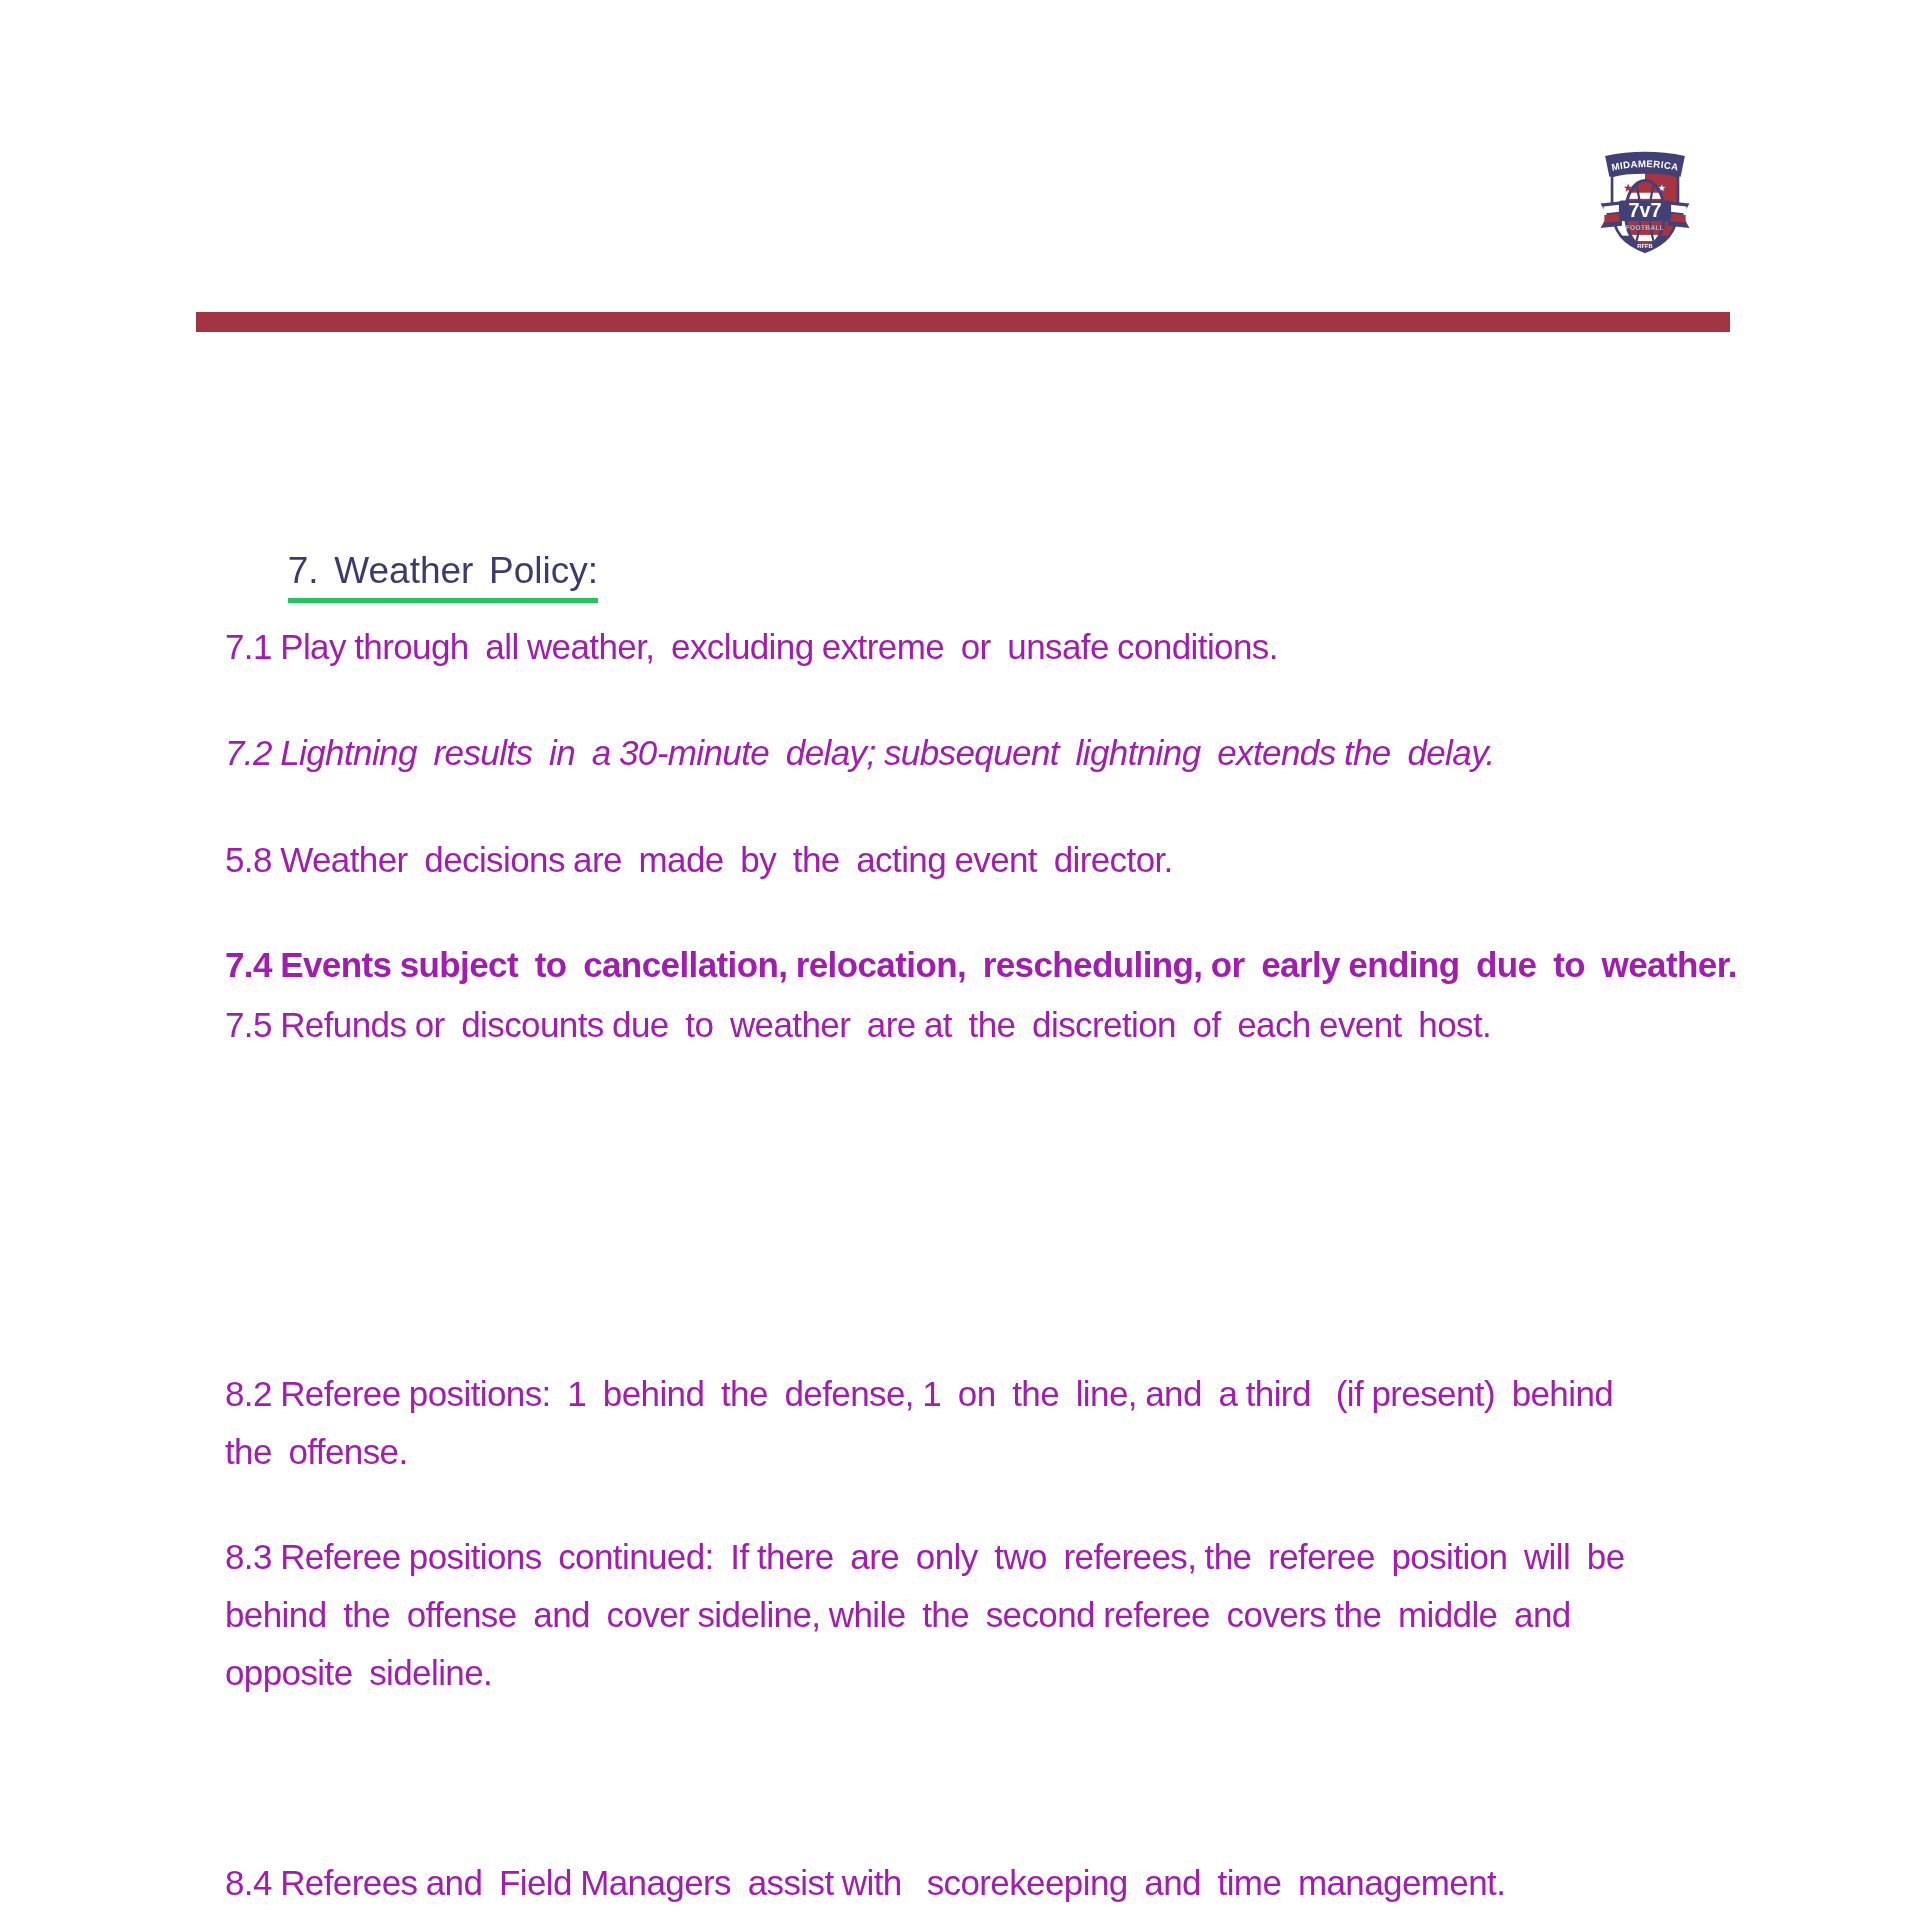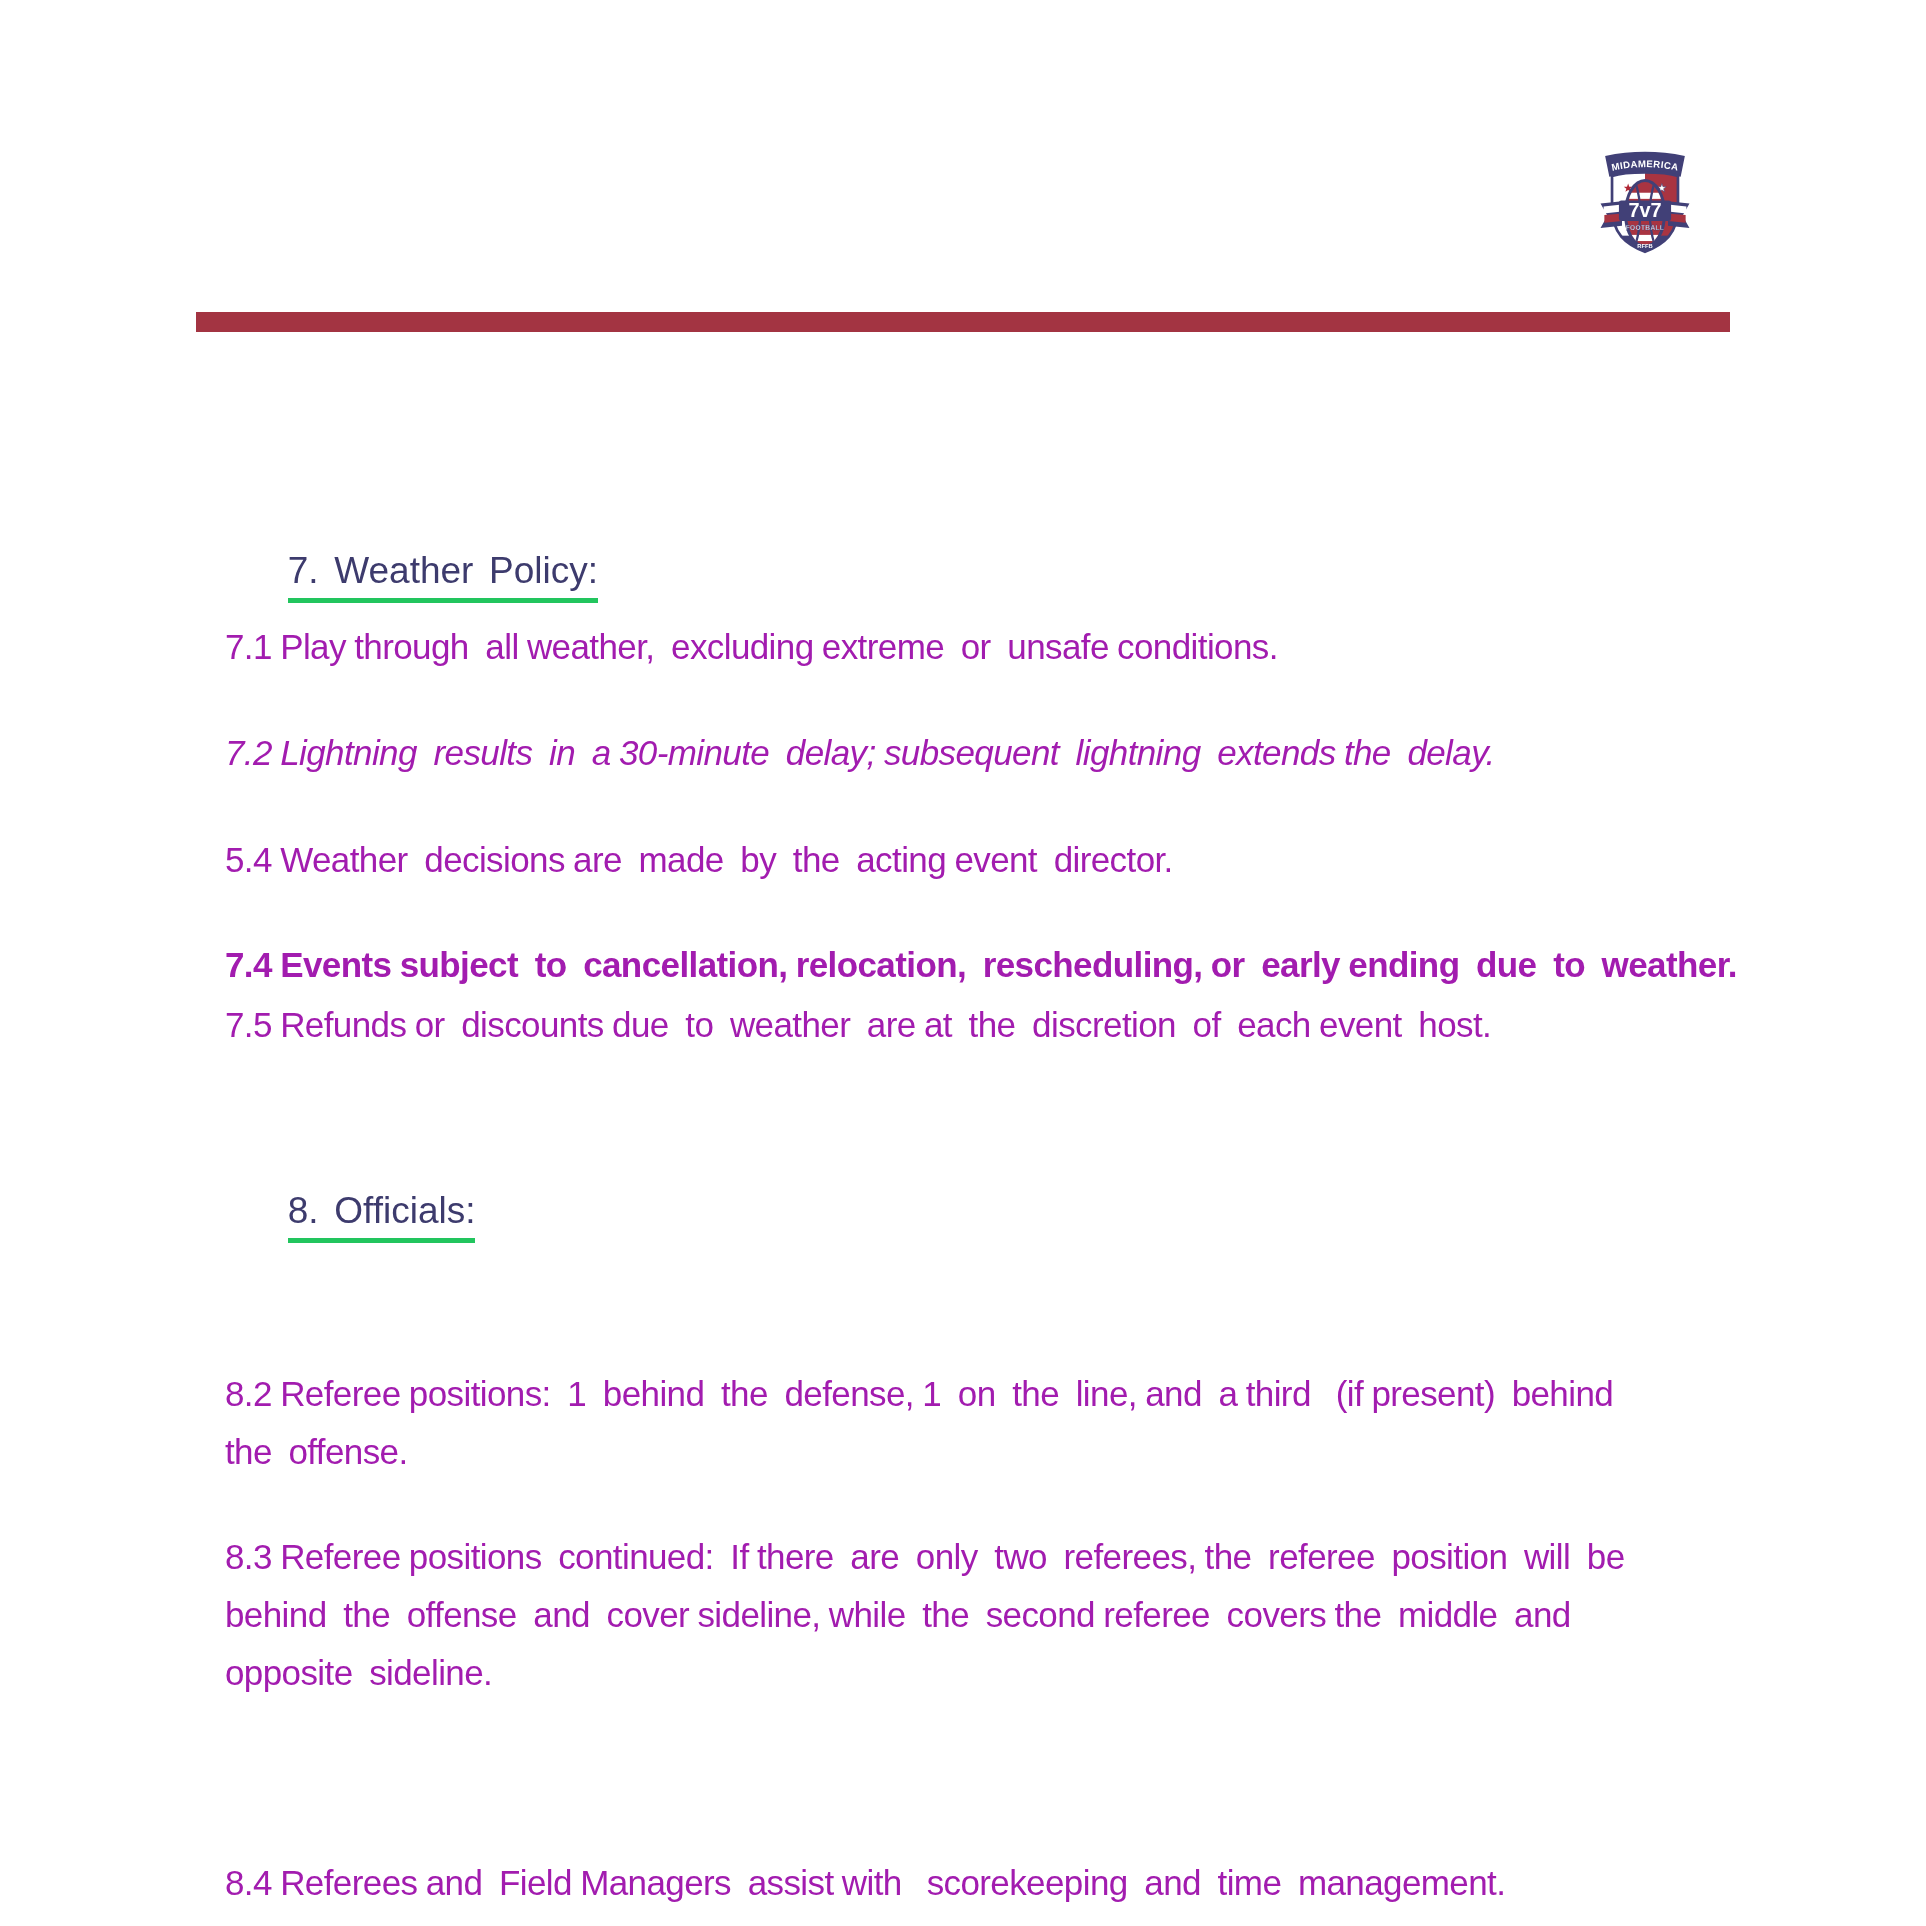--- a/index.html
+++ b/index.html
@@ -127,32 +127,29 @@
     <span class="u">7. Weather Policy:</span>
   </div>
 
   <div class="para" style="top:618px;">
     <span class="line">7.1 Play through  all weather,  excluding extreme  or  unsafe conditions.</span>
   </div>
   <div class="para" style="top:724px;font-style:italic;">
     <span class="line">7.2 Lightning  results  in  a 30-minute  delay; subsequent  lightning  extends the  delay.</span>
   </div>
   <div class="para" style="top:831px;">
-    <span class="line">5.4 Weather  decisions are  made  by  the  acting event  director.</span>
+    <span class="line">5.8 Weather  decisions are  made  by  the  acting event  director.</span>
   </div>
   <div class="para" style="top:936px;font-weight:bold;">
     <span class="line">7.4 Events subject  to  cancellation, relocation,  rescheduling, or  early ending  due  to  weather.</span>
   </div>
   <div class="para" style="top:996px;text-align:center;">
     <span class="line">7.5 Refunds or  discounts due  to  weather  are at  the  discretion  of  each event  host.</span>
   </div>
 
-  <div class="heading" style="top:1148px;">
-    <span class="u">8. Officials:</span>
-  </div>
 
   <div class="para" style="top:1365px;">
     <span class="line">8.2 Referee positions:  1  behind  the  defense, 1  on  the  line, and  a third   (if present)  behind</span>
     <span class="line">the  offense.</span>
   </div>
   <div class="para" style="top:1528px;">
     <span class="line">8.3 Referee positions  continued:  If there  are  only  two  referees, the  referee  position  will  be</span>
     <span class="line">behind  the  offense  and  cover sideline, while  the  second referee  covers the  middle  and</span>
     <span class="line">opposite  sideline.</span>
   </div>

